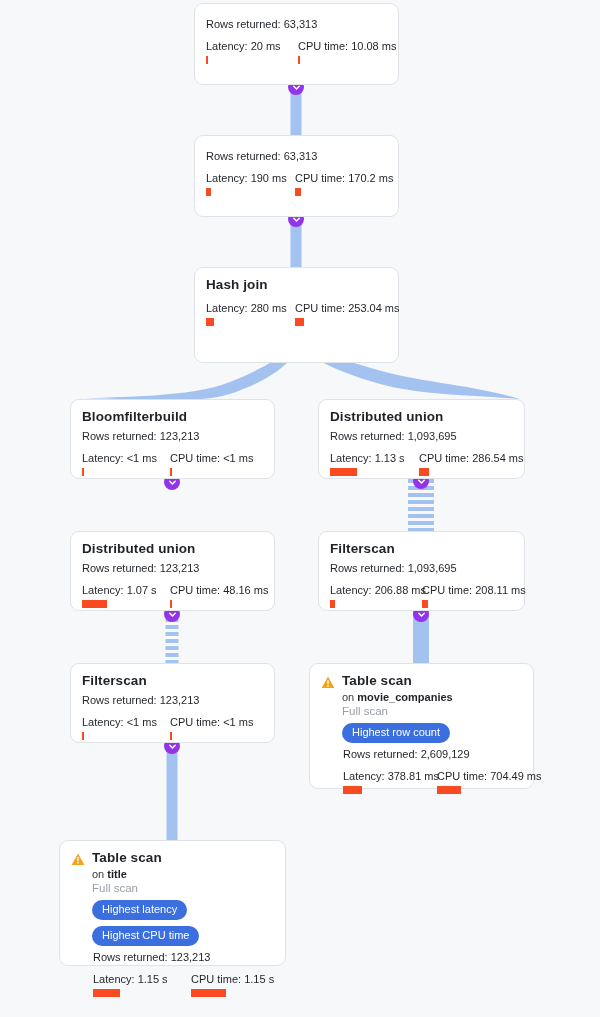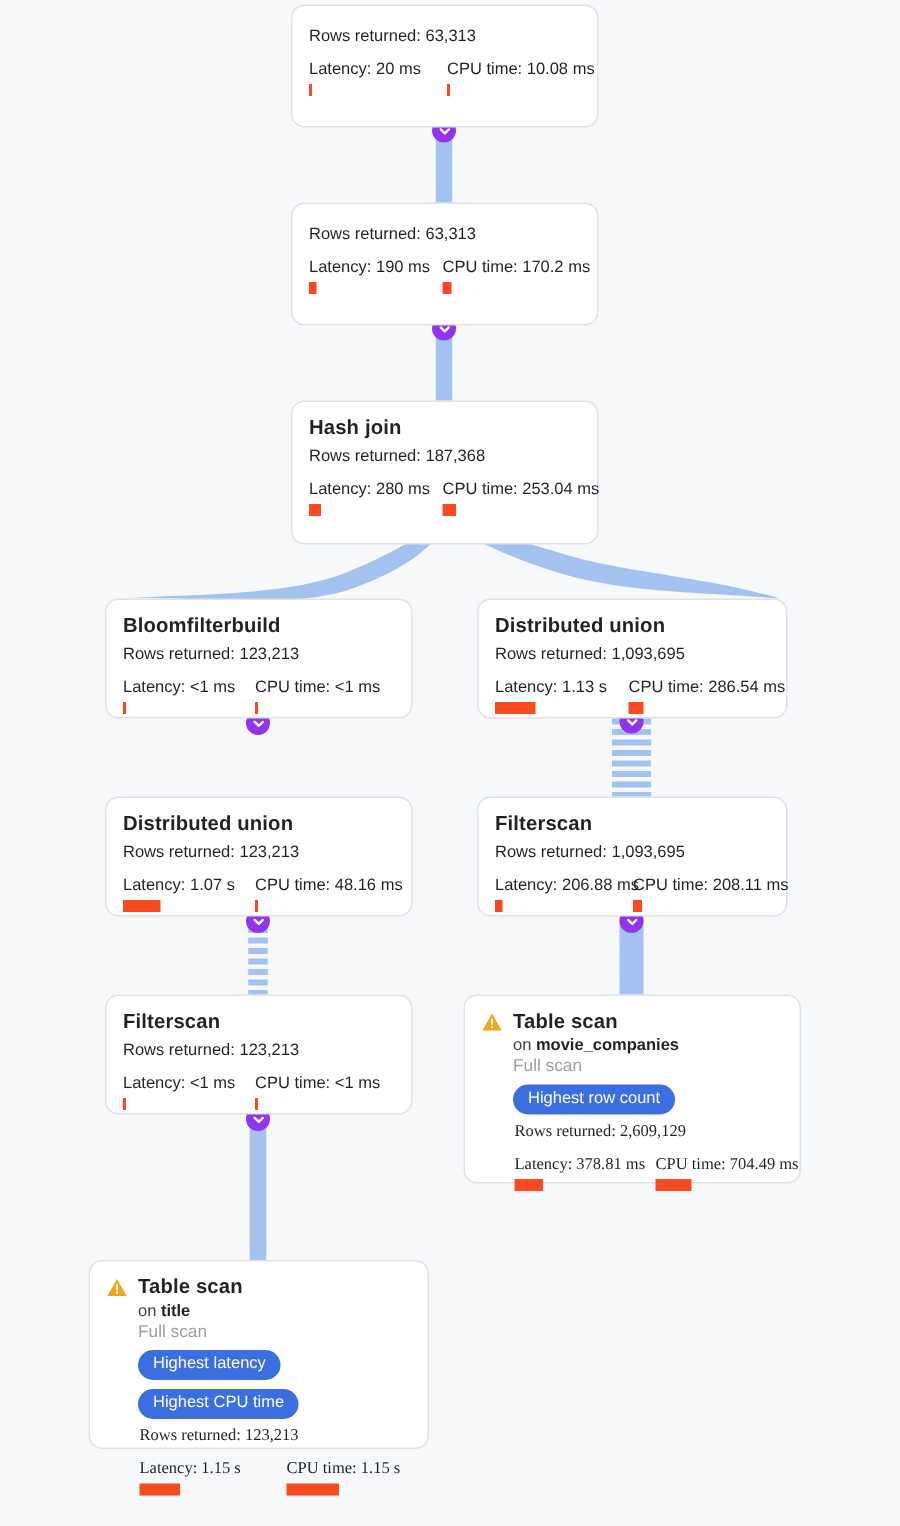--- a/index.html
+++ b/index.html
@@ -96,21 +96,20 @@
   }
 
   .rows {
     font-size: 11px;
     color: #1f2328;
     line-height: 14px;
     margin-top: 4px;
   }
   .indent {
     padding-left: 22px;
-    font-family: Liberation Serif, serif;
   }
 
   .metrics {
     display: flex;
     margin-top: 9px;
   }
   .metric {
     flex: 0 0 auto;
   }
   .metric-label {
@@ -237,21 +236,20 @@
           <div class="metric-bar" style="width:6px"></div>
         </div>
       </div>
     </div>
     <div class="node" style="left: 194px; top: 267px; width: 205px; height: 96px;">
       <div class="node-head">
         <div class="head-body">
           <div class="node-title">Hash join</div>
         </div>
       </div>
-      <div class="rows">Rows returned: 187,368</div>
       <div class="metrics">
         <div class="metric" style="width:89px">
           <div class="metric-label">Latency: 280 ms</div>
           <div class="metric-bar" style="width:8px"></div>
         </div>
         <div class="metric">
           <div class="metric-label">CPU time: 253.04 ms</div>
           <div class="metric-bar" style="width:9px"></div>
         </div>
       </div>

